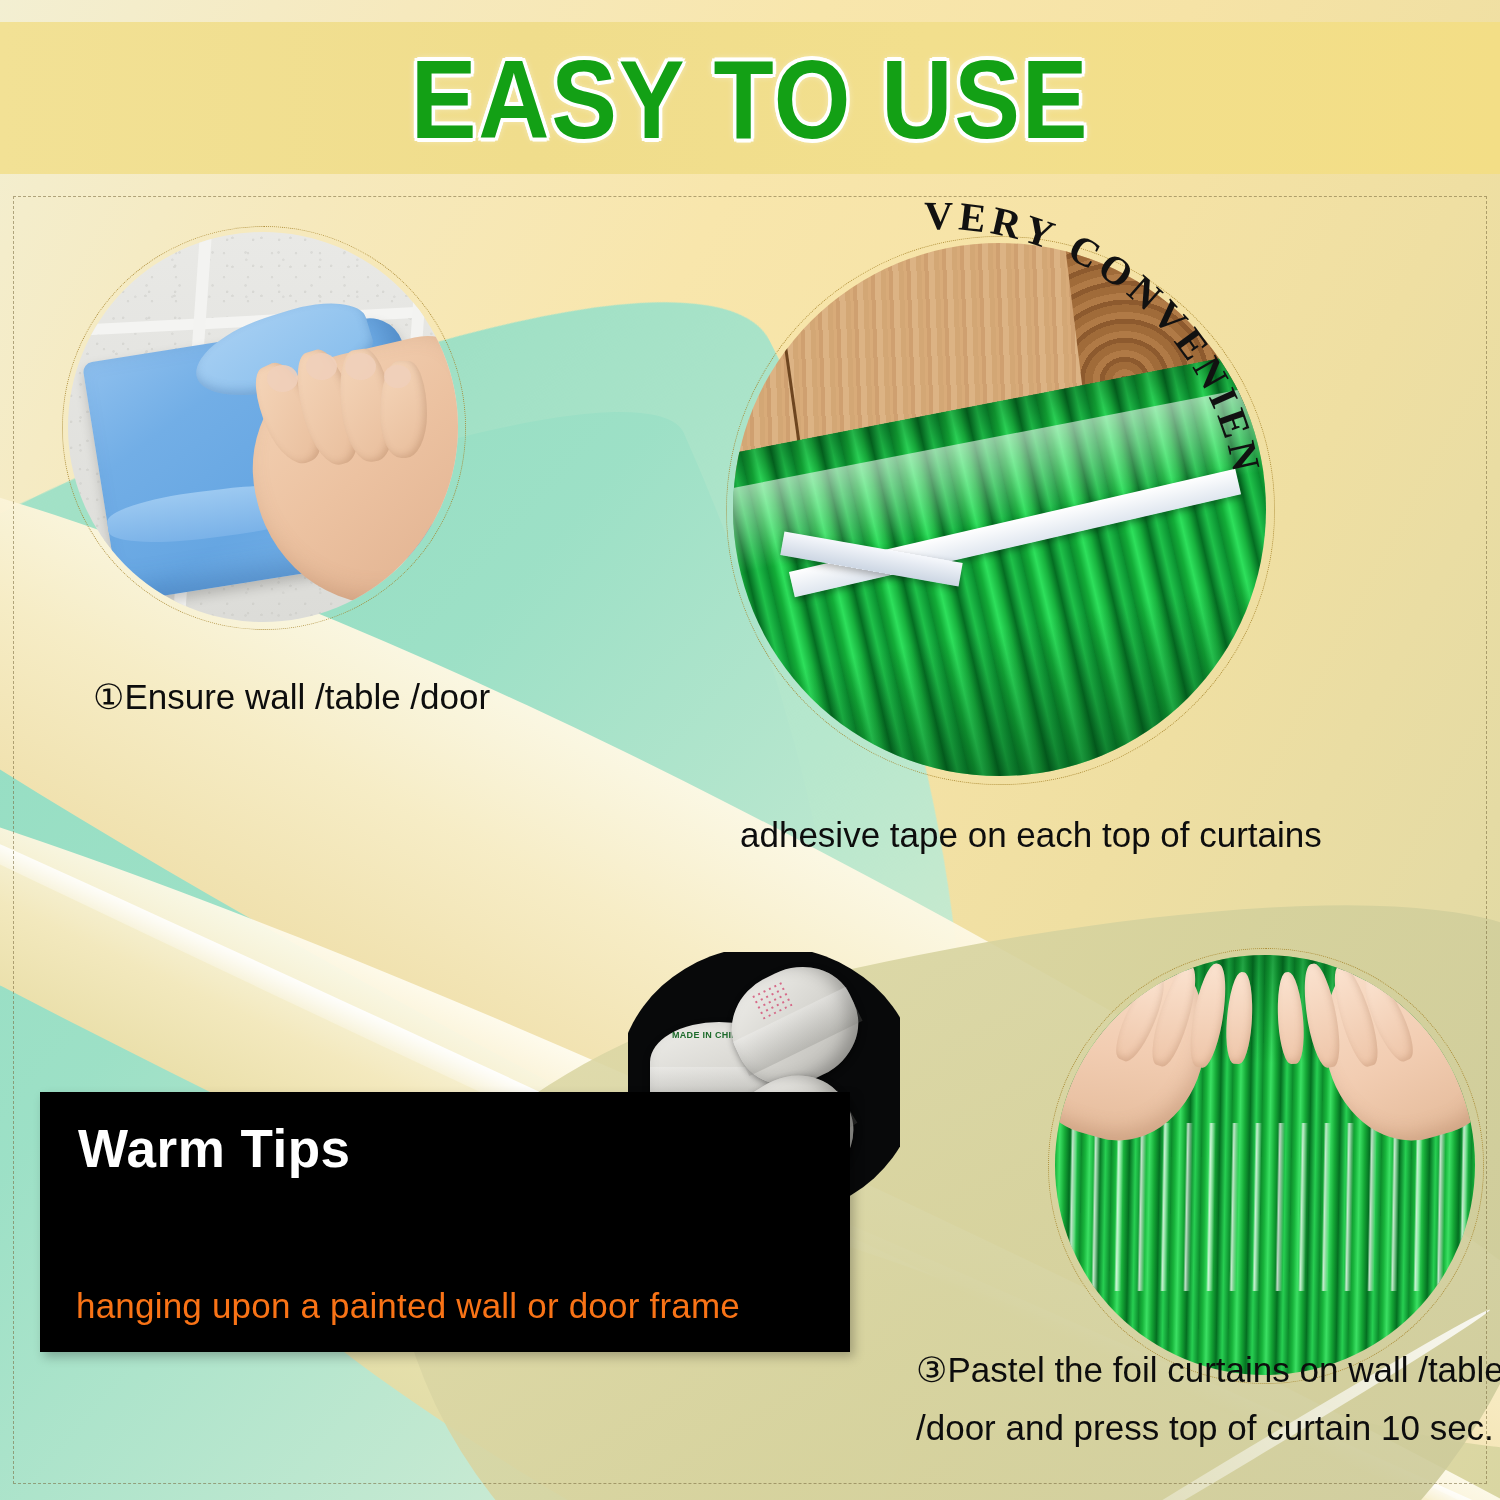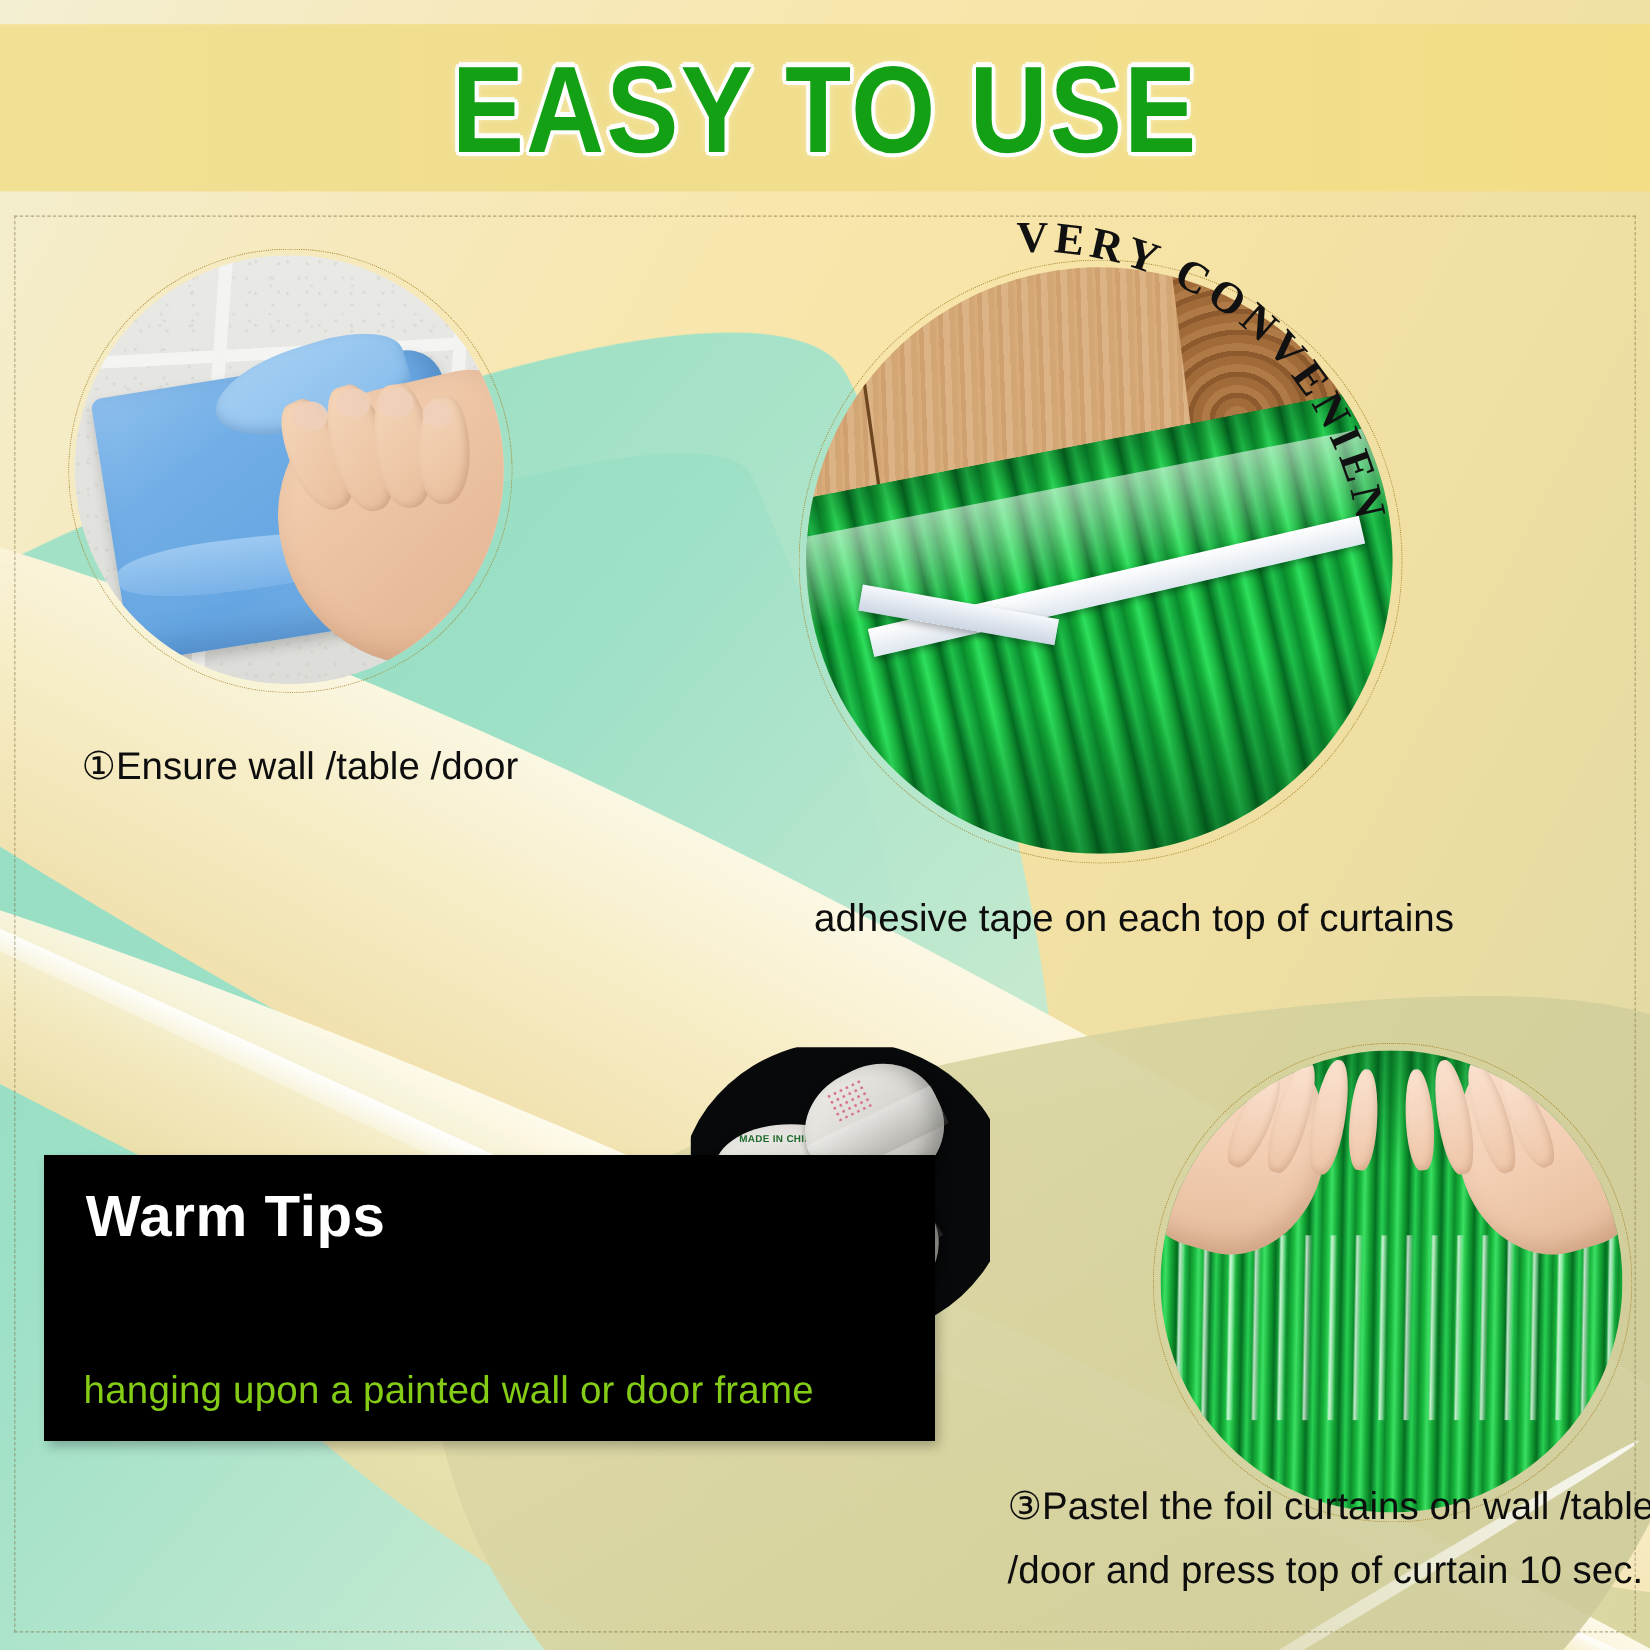--- a/index.html
+++ b/index.html
@@ -292,41 +292,41 @@
     letter-spacing:.3px;white-space:nowrap;
   }
   .roll-dots{
     position:absolute;width:36px;height:28px;opacity:.85;
     background-image:radial-gradient(circle,#d4557a 1px, transparent 1.4px);
     background-size:6px 6px;
   }
 
   
   .tips-card{
-    position:absolute;left:40px;top:1050px;width:810px;height:260px;
+    position:absolute;left:40px;top:1092px;width:810px;height:260px;
     background:#000;
     box-shadow:4px 5px 10px rgba(0,0,0,.25);
     text-align:center;
   }
   .tips-title{
     position:absolute;left:38px;top:26px;
     color:#fff;font-weight:bold;font-size:53px;letter-spacing:.5px;
   }
   .tips-line1{
     position:absolute;left:36px;top:126px;
     color:#fff;font-size:35px;letter-spacing:.2px;
   }
   .tips-line2{
     position:absolute;left:36px;top:194px;
-    color:#84cc16;font-size:35px;letter-spacing:.2px;
+    color:#f97316;font-size:35px;letter-spacing:.2px;
   }
 
   
   .caption{position:absolute;color:#0d0d0d;font-size:35px;line-height:1.66;white-space:nowrap;}
-  #cap-1{left:74px;top:668px;}
+  #cap-1{left:93px;top:668px;}
   #cap-2{left:740px;top:806px;}
   #cap-3{left:916px;top:1341px;}
   .caption .ln{display:block;}
 
   
   .arc-text{position:absolute;left:905px;top:160px;width:480px;height:340px;}
   .arc-text svg{overflow:visible;}
   .arc-text text{
     font-family:"Liberation Serif", serif;
     font-weight:bold;font-size:40px;fill:#111;letter-spacing:5px;

